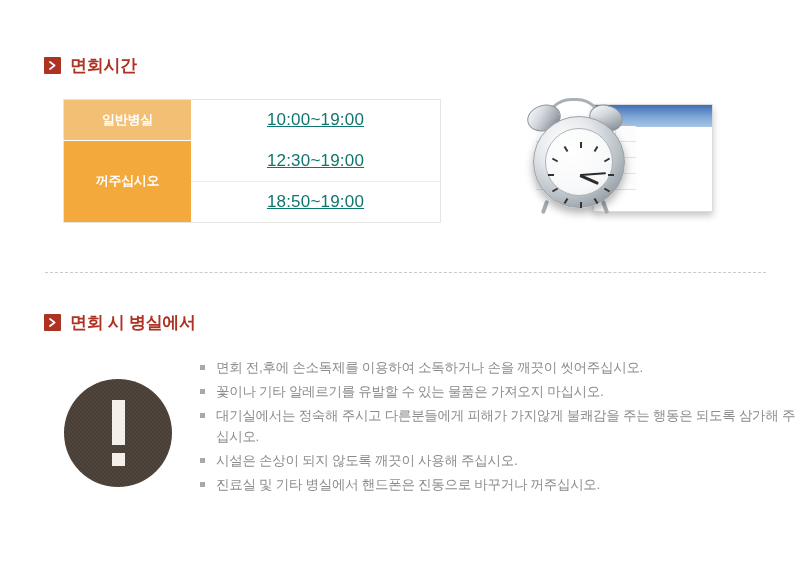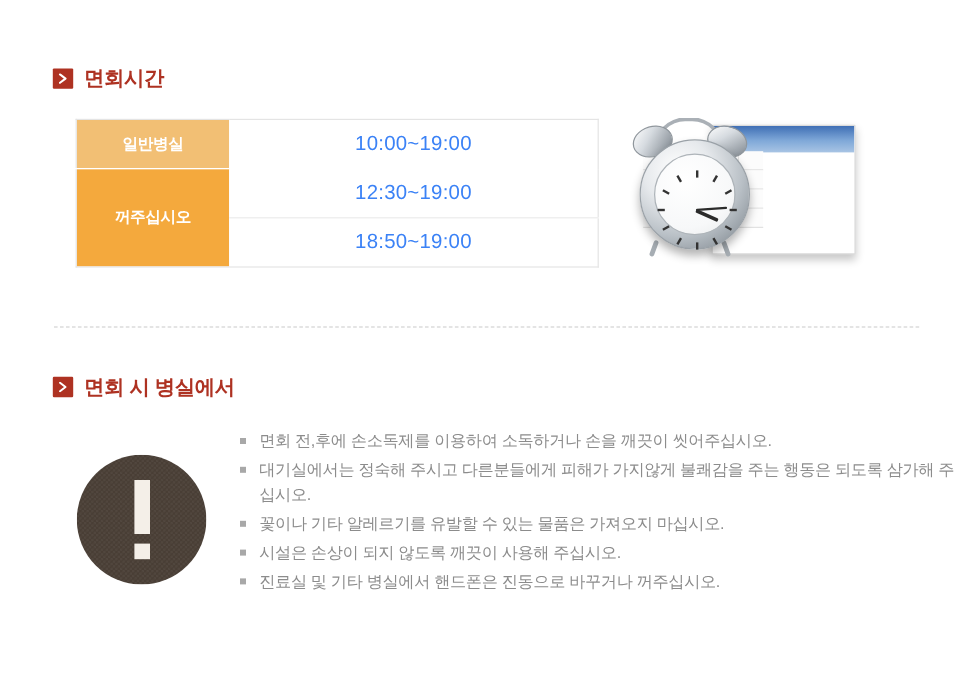--- a/index.html
+++ b/index.html
@@ -50,21 +50,21 @@
   }
 
   #head-visit-hours { left: 44px; top: 57px; }
   #head-cautions    { left: 44px; top: 314px; }
 
   
   .hours-table {
     position: absolute;
     left: 63px;
     top: 99px;
-    width: 436px;
+    width: 378px;
     border-collapse: collapse;
     border: 1px solid #e4e4e4;
     table-layout: fixed;
   }
   .hours-table td {
     padding: 0;
     height: 40px;
     vertical-align: middle;
   }
   .label-cell {
@@ -76,25 +76,26 @@
     letter-spacing: -0.3px;
   }
   .label-general {
     background: #f2bf74;
   }
   .label-icu {
     background: #f4a93d;
   }
   .value-cell {
     text-align: center;
-    color: #3b82f6;
+    color: #0f766e;
     font-size: 17px;
     letter-spacing: 0.2px;
     border-bottom: 1px solid #ececec;
     background: #ffffff;
+    text-decoration: underline;
   }
   .value-cell.last { border-bottom: none; }
   .row-sep td.label-general { border-bottom: 1px solid #ffffff; }
 
   
   .clock-art {
     position: absolute;
     left: 527px;
     top: 96px;
     width: 186px;
@@ -380,19 +381,19 @@
 
   <div class="warn-circle">
     <div class="warn-mark">
       <span class="bar"></span>
       <span class="dot"></span>
     </div>
   </div>
 
   <ul class="notice-list">
     <li>면회 전,후에 손소독제를 이용하여 소독하거나 손을 깨끗이 씻어주십시오.</li>
+    <li>꽃이나 기타 알레르기를 유발할 수 있는 물품은 가져오지 마십시오.</li>
     <li>대기실에서는 정숙해 주시고 다른분들에게 피해가 가지않게 불쾌감을 주는 행동은 되도록 삼가해 주십시오.</li>
-    <li>꽃이나 기타 알레르기를 유발할 수 있는 물품은 가져오지 마십시오.</li>
     <li>시설은 손상이 되지 않도록 깨끗이 사용해 주십시오.</li>
     <li>진료실 및 기타 병실에서 핸드폰은 진동으로 바꾸거나 꺼주십시오.</li>
   </ul>
 
 </div>
 
 </body></html>

